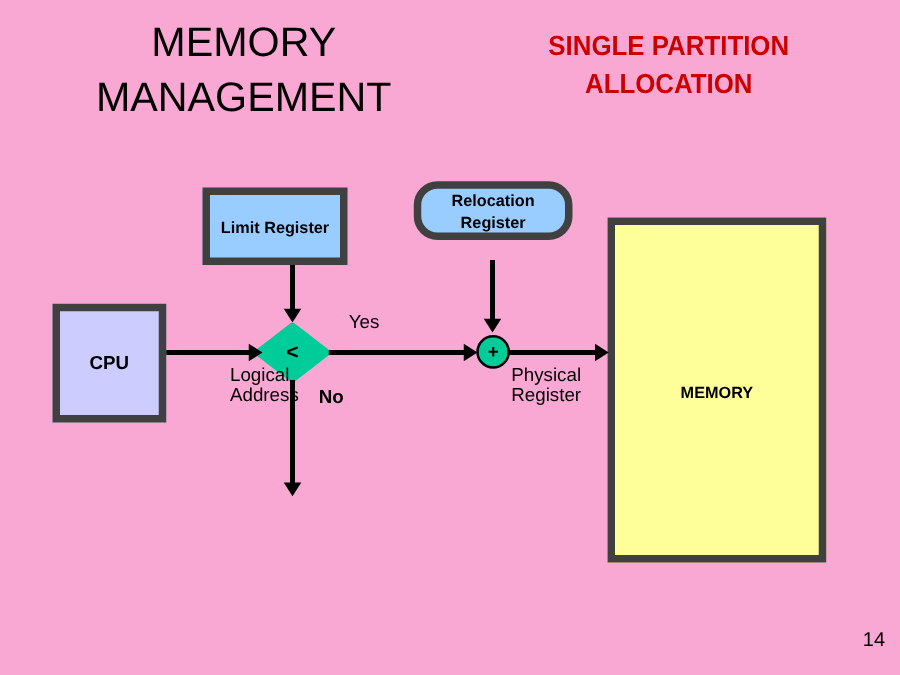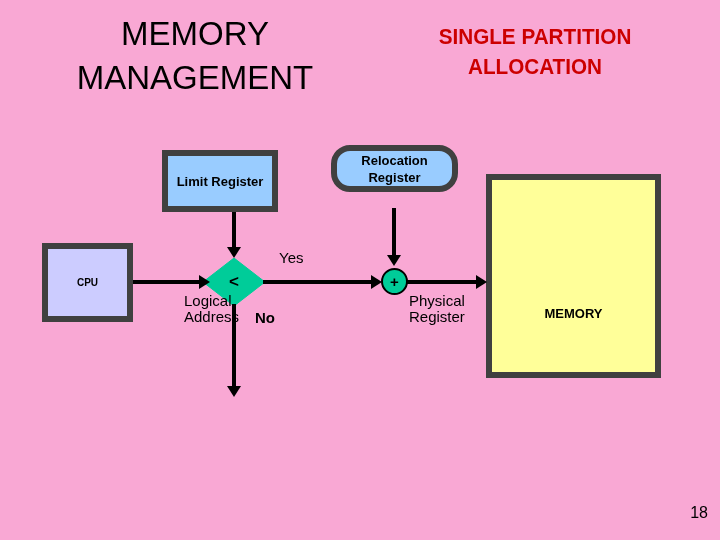--- a/index.html
+++ b/index.html
@@ -65,28 +65,28 @@
     line-height: 17px;
     color: #000000;
   }
   #limit-register {
     left: 162px; top: 150px; width: 116px; height: 62px;
   }
   #relocation-register {
     left: 331px; top: 145px; width: 127px; height: 47px; border-radius: 19px;
   }
   #cpu-box {
-    left: 42px; top: 243px; width: 91px; height: 79px;
+    left: 42px; top: 243px; width: 91px; height: 95px;
     background: #CCCCFF;
-    font-size: 10px;
+    font-size: 15px;
     font-weight: bold;
     color: #000000;
   }
   #memory-box {
-    left: 486px; top: 174px; width: 175px; height: 204px;
+    left: 486px; top: 174px; width: 175px; height: 276px;
     background: #FFFF99;
     font-size: 13px;
     font-weight: bold;
     color: #000000;
     align-items: flex-start;
     padding-top: 126px;
   }
 
   
   #compare-diamond {
@@ -237,15 +237,15 @@
 
   <div id="adder-circle">
     <span>+</span>
   </div>
 
   <div class="hline" style="left:406px; top:280px; width:74px;"></div>
   <div class="arrow-right" style="left:476px; top:275px;"></div>
   <div class="label" id="label-physical-address">Physical
 Register</div>
 
-  <div id="page-number">18</div>
+  <div id="page-number">14</div>
 
 </div>
 
 </body></html>

